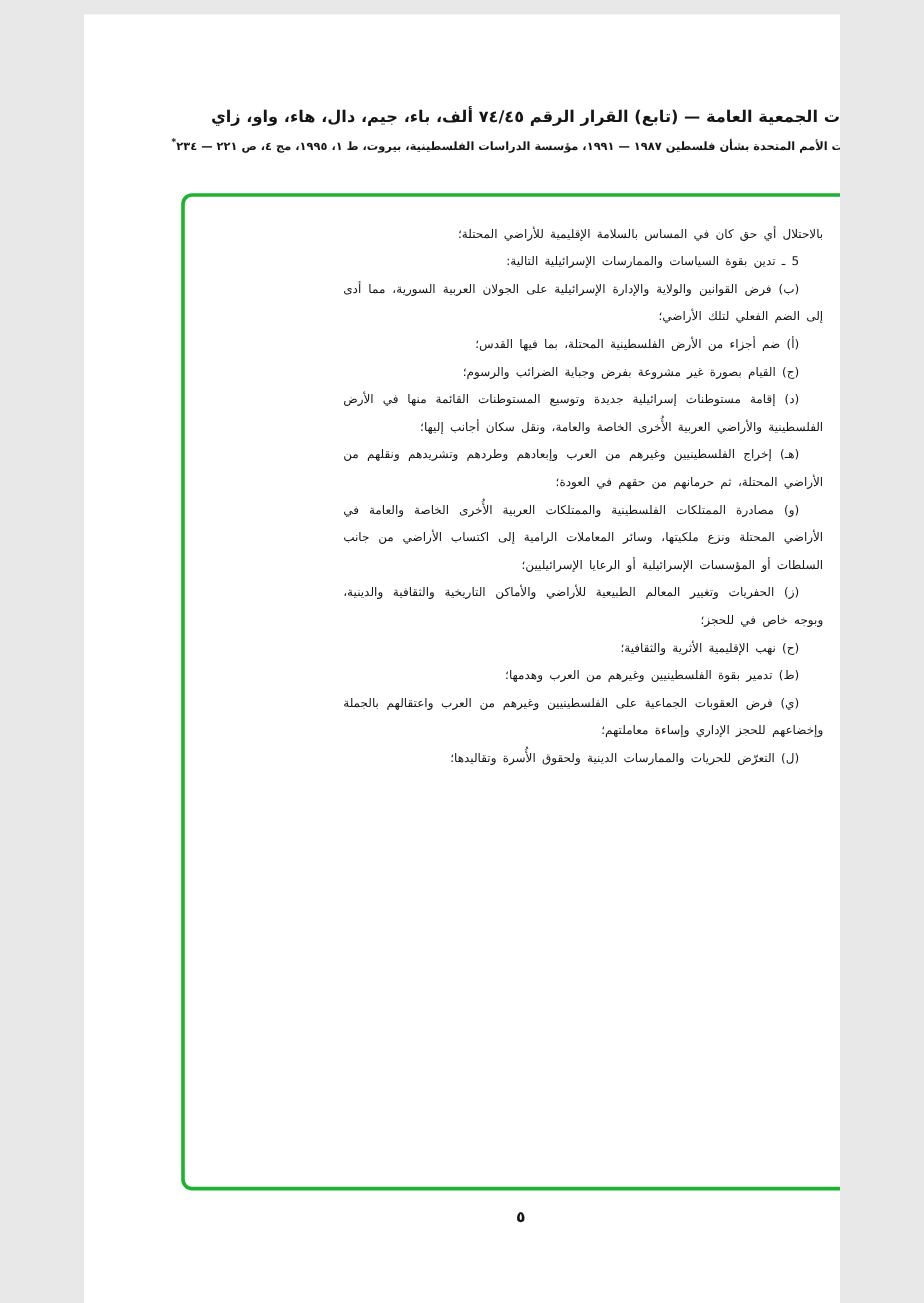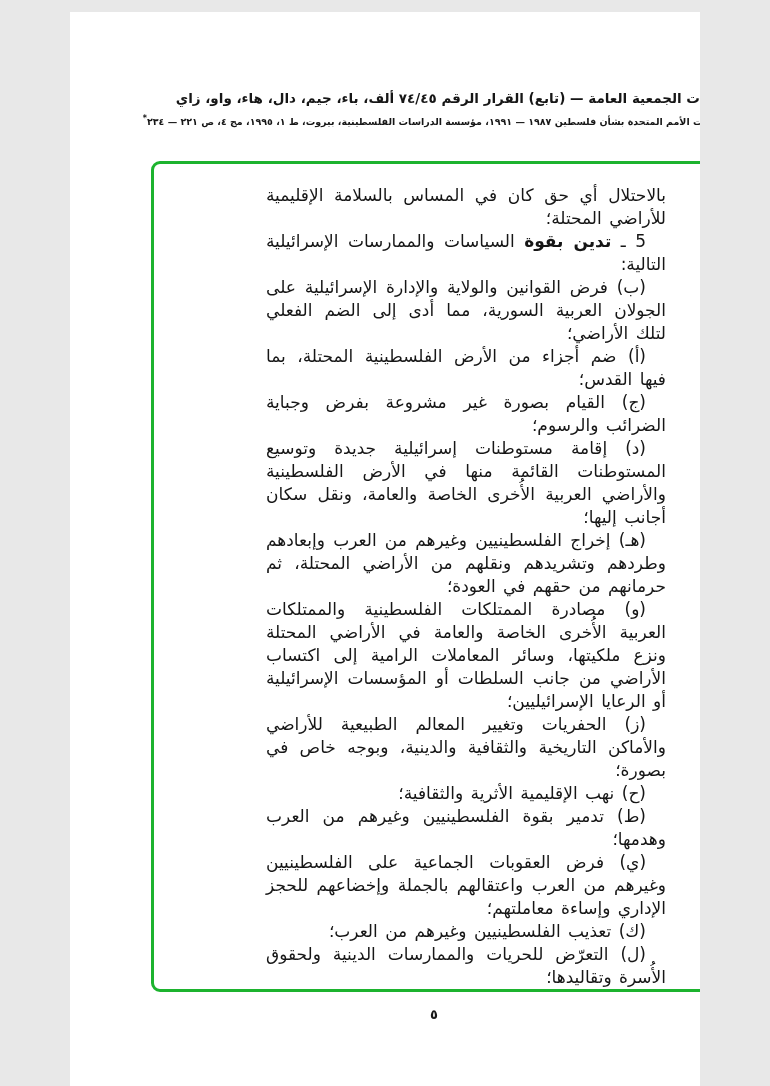--- a/index.html
+++ b/index.html
@@ -45,37 +45,37 @@
     top: 149px;
     width: 597px;
     height: 831px;
     box-sizing: border-box;
     border: 3px solid #1cb32e;
     border-radius: 9px;
     background: transparent;
   }
   .text-column {
     position: absolute;
-    left: 196px;
+    left: 216px;
     top: 172px;
     width: 400px;
     direction: rtl;
     unicode-bidi: embed;
     text-align: justify;
-    font-size: 17px;
+    font-size: 10px;
     line-height: 23px;
     word-spacing: 2px;
   }
   .text-column p {
     margin: 0;
     padding: 0;
     text-indent: 20px;
   }
   .text-column p.no-indent { text-indent: 0; }
-  .bold-run { font-weight: bold; }
+  .bold-run { font-weight: normal; }
   .page-number {
     position: absolute;
     top: 995px;
     left: 0;
     width: 728px;
     text-align: center;
     font-size: 13px;
     font-weight: bold;
     direction: rtl;
   }
@@ -105,29 +105,28 @@
     <p><span>(أ)</span> <span>ضم أجزاء من الأرض الفلسطينية المحتلة، بما فيها القدس؛</span></p>
 
     <p><span>(ج)</span> <span>القيام بصورة غير مشروعة بفرض وجباية الضرائب والرسوم؛</span></p>
 
     <p><span>(د)</span> <span>إقامة مستوطنات إسرائيلية جديدة وتوسيع المستوطنات القائمة منها في الأرض الفلسطينية والأراضي العربية الأُخرى الخاصة والعامة، ونقل سكان أجانب إليها؛</span></p>
 
     <p><span>(هـ)</span> <span>إخراج الفلسطينيين وغيرهم من العرب وإبعادهم وطردهم وتشريدهم ونقلهم من الأراضي المحتلة، ثم حرمانهم من حقهم في العودة؛</span></p>
 
     <p><span>(و)</span> <span>مصادرة الممتلكات الفلسطينية والممتلكات العربية الأُخرى الخاصة والعامة في الأراضي المحتلة ونزع ملكيتها، وسائر المعاملات الرامية إلى اكتساب الأراضي من جانب السلطات أو المؤسسات الإسرائيلية أو الرعايا الإسرائيليين؛</span></p>
 
-    <p><span>(ز)</span> <span>الحفريات وتغيير المعالم الطبيعية للأراضي والأماكن التاريخية والثقافية والدينية، وبوجه خاص في بصورة؛</span></p>
+    <p><span>(ز)</span> <span>الحفريات وتغيير المعالم الطبيعية للأراضي والأماكن التاريخية والثقافية والدينية، وبوجه خاص في للحجز؛</span></p>
 
     <p><span>(ح)</span> <span>نهب الإقليمية الأثرية والثقافية؛</span></p>
 
     <p><span>(ط)</span> <span>تدمير بقوة الفلسطينيين وغيرهم من العرب وهدمها؛</span></p>
 
     <p><span>(ي)</span> <span>فرض العقوبات الجماعية على الفلسطينيين وغيرهم من العرب واعتقالهم بالجملة وإخضاعهم للحجز الإداري وإساءة معاملتهم؛</span></p>
 
-    <p><span>(ك)</span> <span>تعذيب الفلسطينيين وغيرهم من العرب؛</span></p>
 
     <p><span>(ل)</span> <span>التعرّض للحريات والممارسات الدينية ولحقوق الأُسرة وتقاليدها؛</span></p>
 
   </div>
 
   <div class="page-number">٥</div>
 
 </div>
 
 </body></html>

